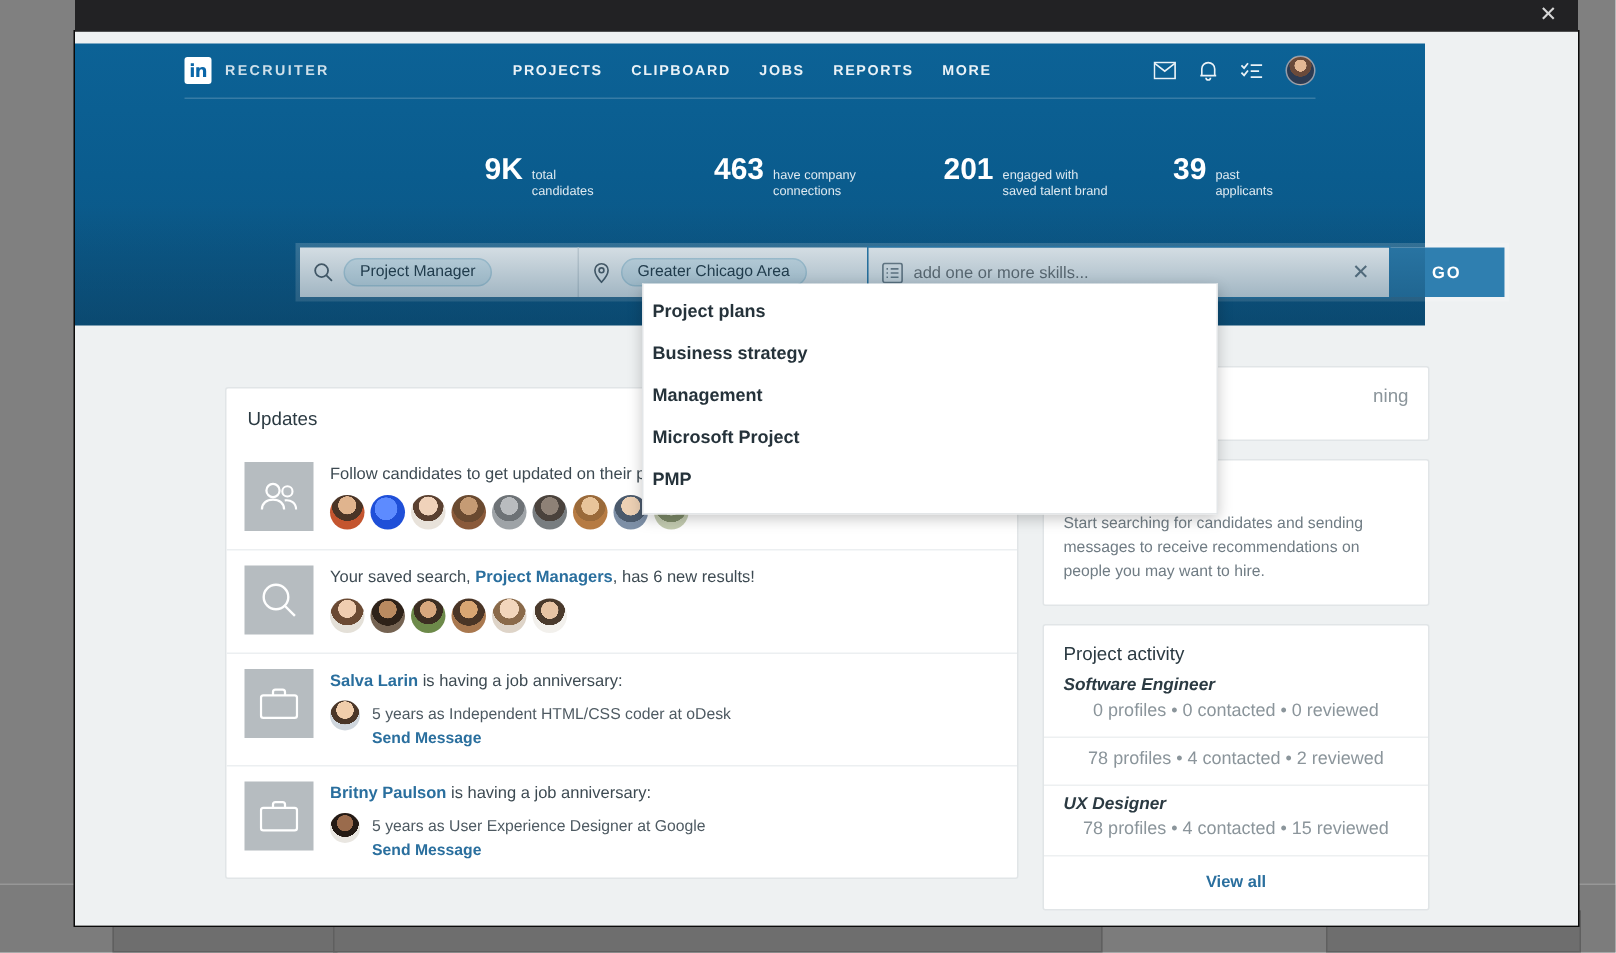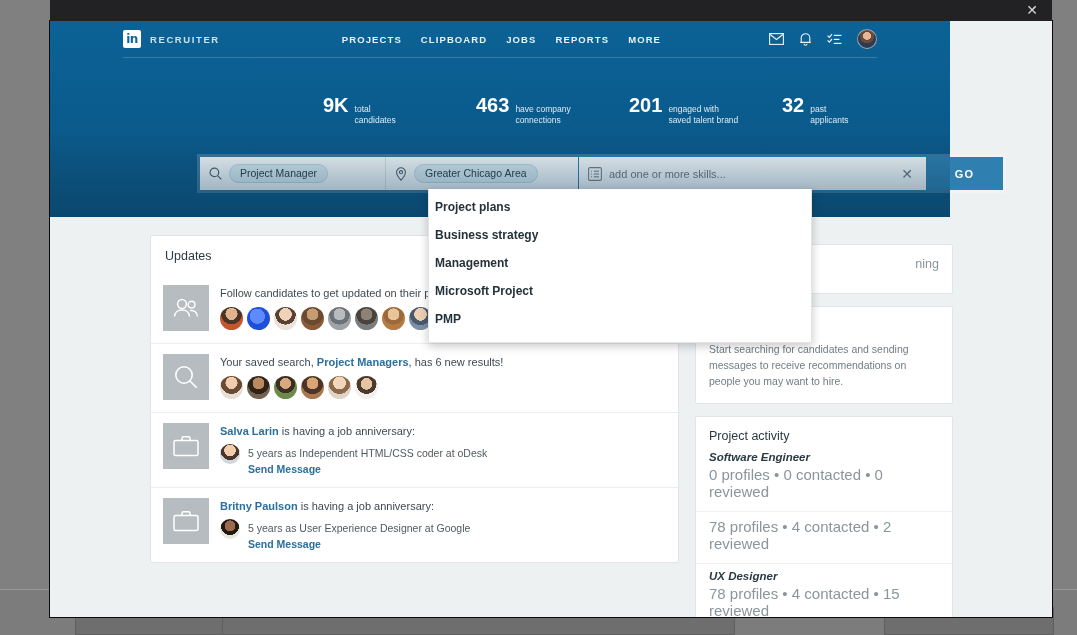--- a/index.html
+++ b/index.html
@@ -37,21 +37,21 @@
 
   
   .window {
     position: absolute; left: 50px; top: 21px; width: 1002px; height: 596px;
     background: #eef1f2; overflow: hidden;
     box-shadow: 0 0 0 1px #0b0b0b;
   }
 
   
   .lihead {
-    position: absolute; left: 0; top: 0; width: 900px; height: 196px;
+    position: absolute; left: 0; top: 8px; width: 900px; height: 196px;
     background: linear-gradient(180deg,#0c6296 0%,#0a5c8e 45%,#0e5480 100%);
   }
   .lihead::after{
     content:""; position:absolute; left:0; right:0; bottom:0; height:88px;
     background: linear-gradient(180deg, rgba(8,62,96,0) 0%, rgba(8,62,96,0.55) 100%);
   }
   .nav {
     position: absolute; left: 73px; right: 73px; top: 0; height: 37px;
     display: flex; align-items: center;
     border-bottom: 1px solid rgba(255,255,255,0.18);
@@ -142,21 +142,21 @@
 
   
   .content {
     position: absolute; left: 0; top: 196px; width: 1002px; height: 400px;
     background: #eef1f2;
   }
   .card {
     background: #fff; border: 1px solid #e1e5e7; border-radius: 2px;
   }
   .updates {
-    position: absolute; left: 100px; top: 18px; width: 529px;
+    position: absolute; left: 100px; top: 41px; width: 529px;
   }
   .card-title {
     font-size: 12.5px; color: #2b3a42; padding: 13px 14px 12px;
   }
   .upd-row {
     display: flex; gap: 11px; padding: 0 14px 0 12px;
     border-top: 1px solid #eceff1;
   }
   .upd-row.first { border-top: none; }
   .upd-icon {
@@ -181,21 +181,21 @@
   .rightcol {
     position: absolute; left: 645px; top: 27px; width: 258px;
   }
   .rcard { background: #fff; border: 1px solid #e1e5e7; margin-bottom: 12px; border-radius: 2px;}
   .rcard-pad { padding: 12px 13px 14px; }
   .rcard-text { font-size: 10.5px; color: #707c84; line-height: 16px; }
   .pa-title { font-size: 12.5px; color: #2b3a42; padding: 12px 13px 8px; }
   .pa-item { padding: 6px 13px 11px; border-top: 1px solid #edf0f1; }
   .pa-item.first { border-top: none; padding-top: 0; }
   .pa-name { font-size: 11.5px; font-weight: bold; color: #2b3a42; margin-bottom: 3px; font-style: italic; }
-  .pa-meta { font-size: 15px; color: #8b959b; }
+  .pa-meta { font-size: 12px; color: #8b959b; text-align: center; }
   .pa-viewall {
     text-align: center; padding: 11px 0 12px; border-top: 1px solid #edf0f1;
     color: #2a6f9e; font-weight: bold; font-size: 11px; cursor: pointer;
   }
 
   svg { display: block; }
 </style>
 </head>
 <body>
 
@@ -269,21 +269,21 @@
         </span>
       </div>
       <div class="stat">
         <span class="stat-num">201</span>
         <span class="stat-lbl">
           <span>engaged with</span><br>
           <span>saved talent brand</span>
         </span>
       </div>
       <div class="stat">
-        <span class="stat-num">32</span>
+        <span class="stat-num">39</span>
         <span class="stat-lbl">
           <span>past</span><br>
           <span>applicants</span>
         </span>
       </div>
     </div>
 
     <div class="searchbar">
 
       <div class="sfield keywords">

